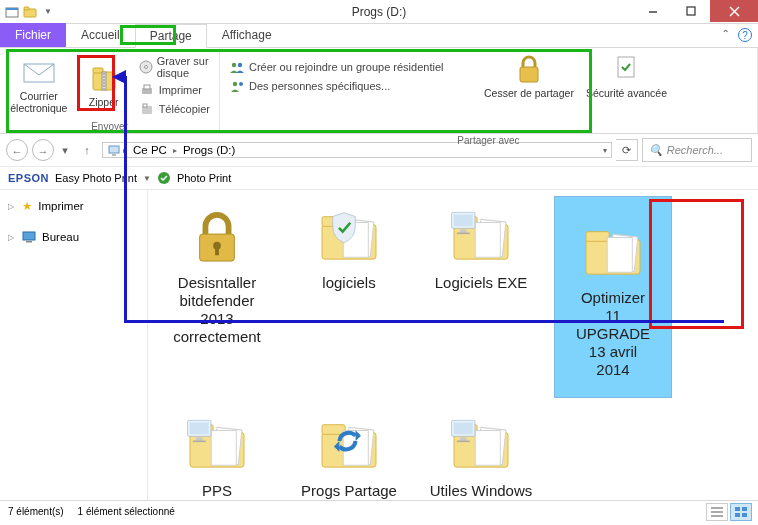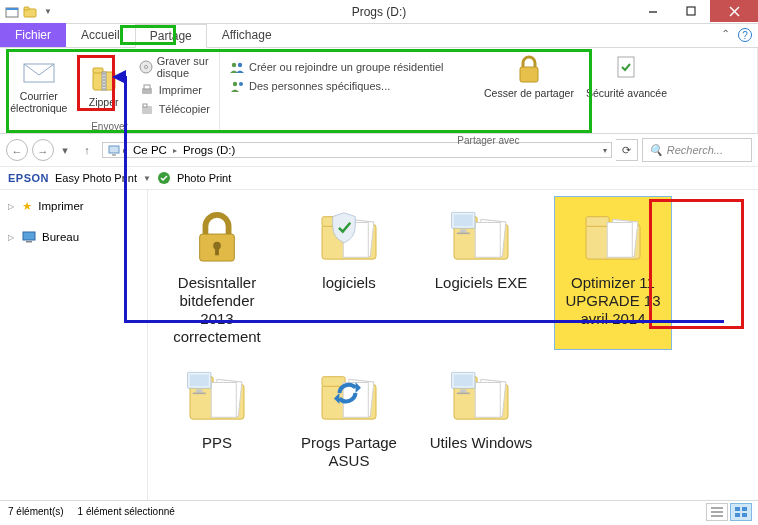--- a/index.html
+++ b/index.html
@@ -50,21 +50,21 @@
 .epson { height: 24px; border-top: 1px solid #e9e9e9; border-bottom: 1px solid #e9e9e9; display: flex; align-items: center; padding: 0 8px; gap: 6px; font-size: 11px; }
 .epson .logo { color: #2a4ea8; font-weight: bold; letter-spacing: 0.5px; }
 
 
 .main { display: flex; height: 310px; }
 .nav-pane { width: 148px; border-right: 1px solid #e9e9e9; padding: 6px 4px; }
 .nav-item { display: flex; align-items: center; gap: 6px; padding: 3px 4px; font-size: 11.5px; cursor: pointer; }
 .nav-item .caret { width: 8px; font-size: 8px; color: #888; }
 .content { flex: 1; padding: 6px 10px; display: flex; flex-wrap: wrap; align-content: flex-start; gap: 6px 14px; overflow: auto; }
 .file-item { width: 118px; display: flex; flex-direction: column; align-items: center; text-align: center; padding: 4px; cursor: pointer; }
-.file-item.selected { background: #fde047; border: 1px solid #7eb8e3; padding: 3px; }
+.file-item.selected { background: #7dd3fc; border: 1px solid #7eb8e3; padding: 18px; }
 .file-item .ficon { height: 72px; display: flex; align-items: center; justify-content: center; }
 .file-item .fname { font-size: 15px; color: #222; line-height: 1.2; margin-top: 2px; word-wrap: break-word; }
 
 
 .status { height: 22px; border-top: 1px solid #d9d9d9; display: flex; align-items: center; padding: 0 8px; gap: 14px; font-size: 10px; position: relative; }
 .status .viewbtns { position: absolute; right: 6px; display: flex; gap: 2px; }
 .viewbtn { width: 22px; height: 18px; border: 1px solid #ccc; display: flex; align-items: center; justify-content: center; cursor: pointer; }
 .viewbtn.active { background: #d0e7f8; border-color: #7eb8e3; }
 
 

